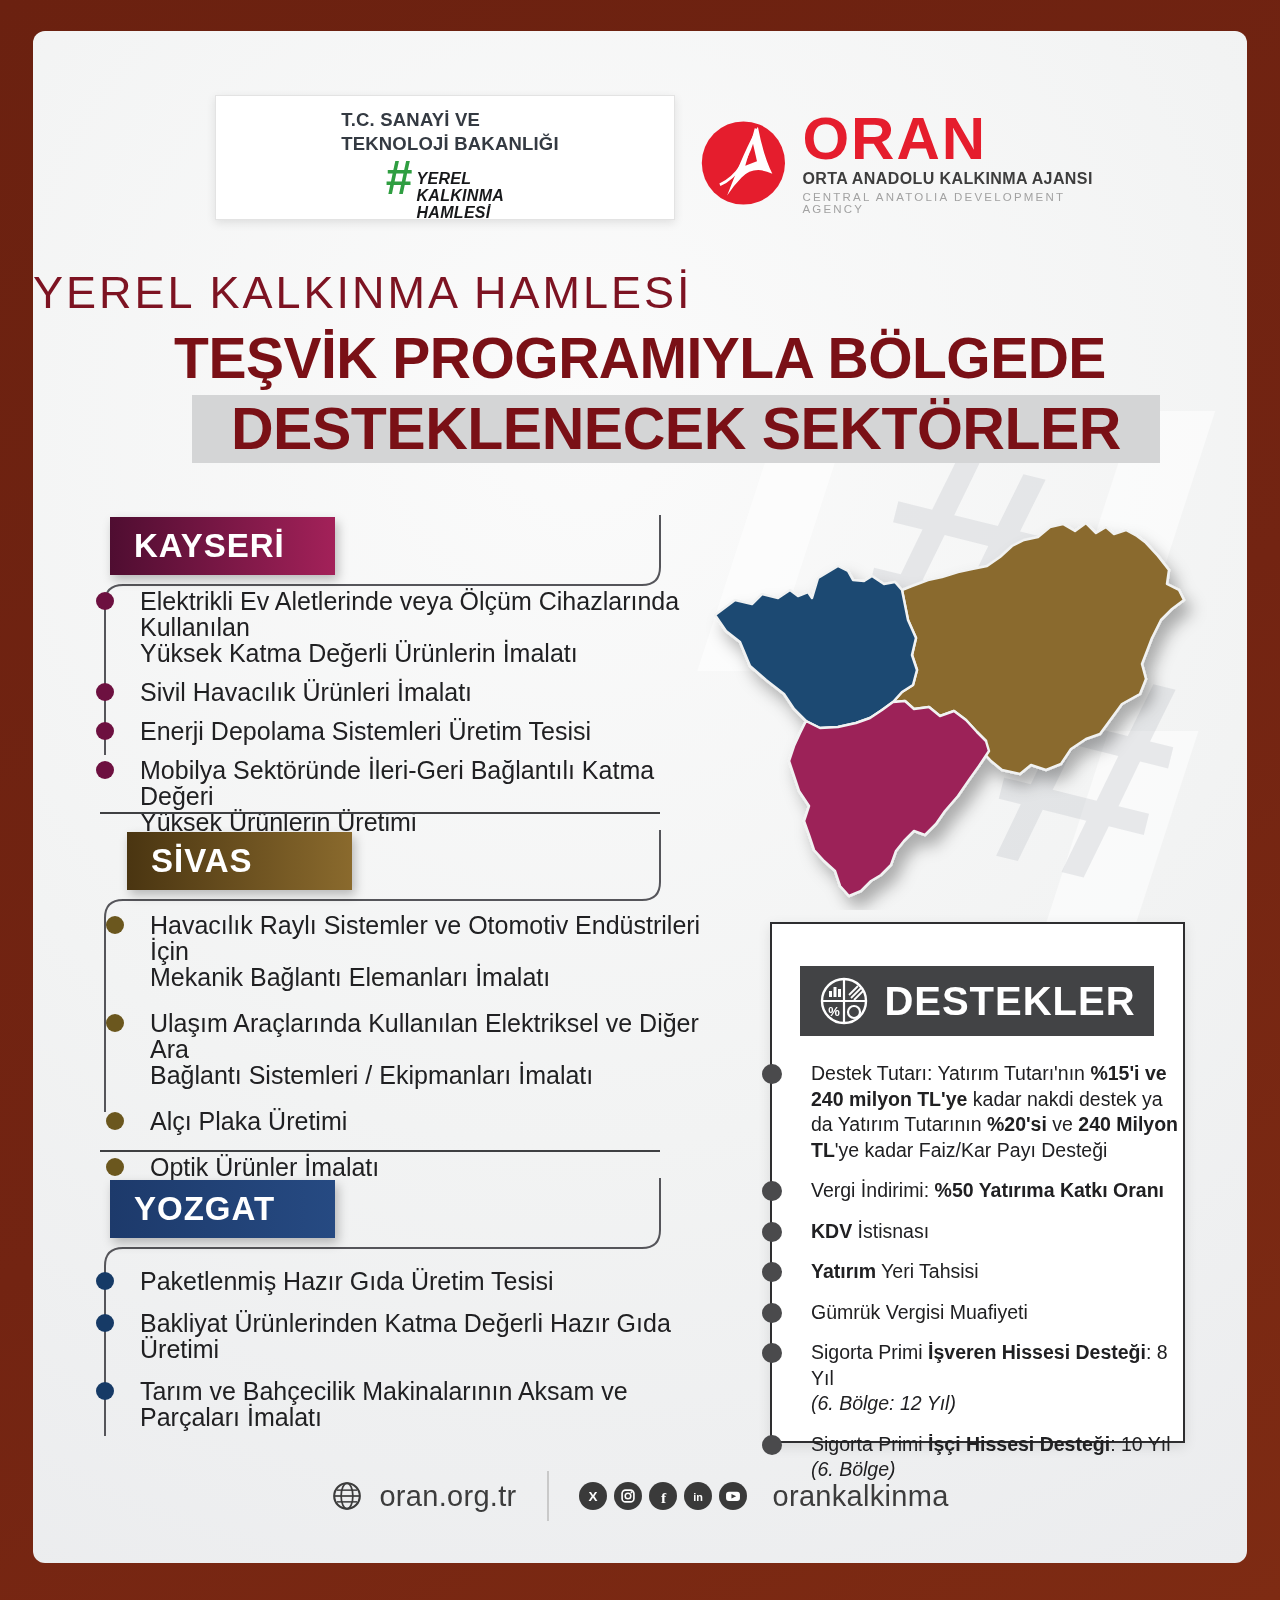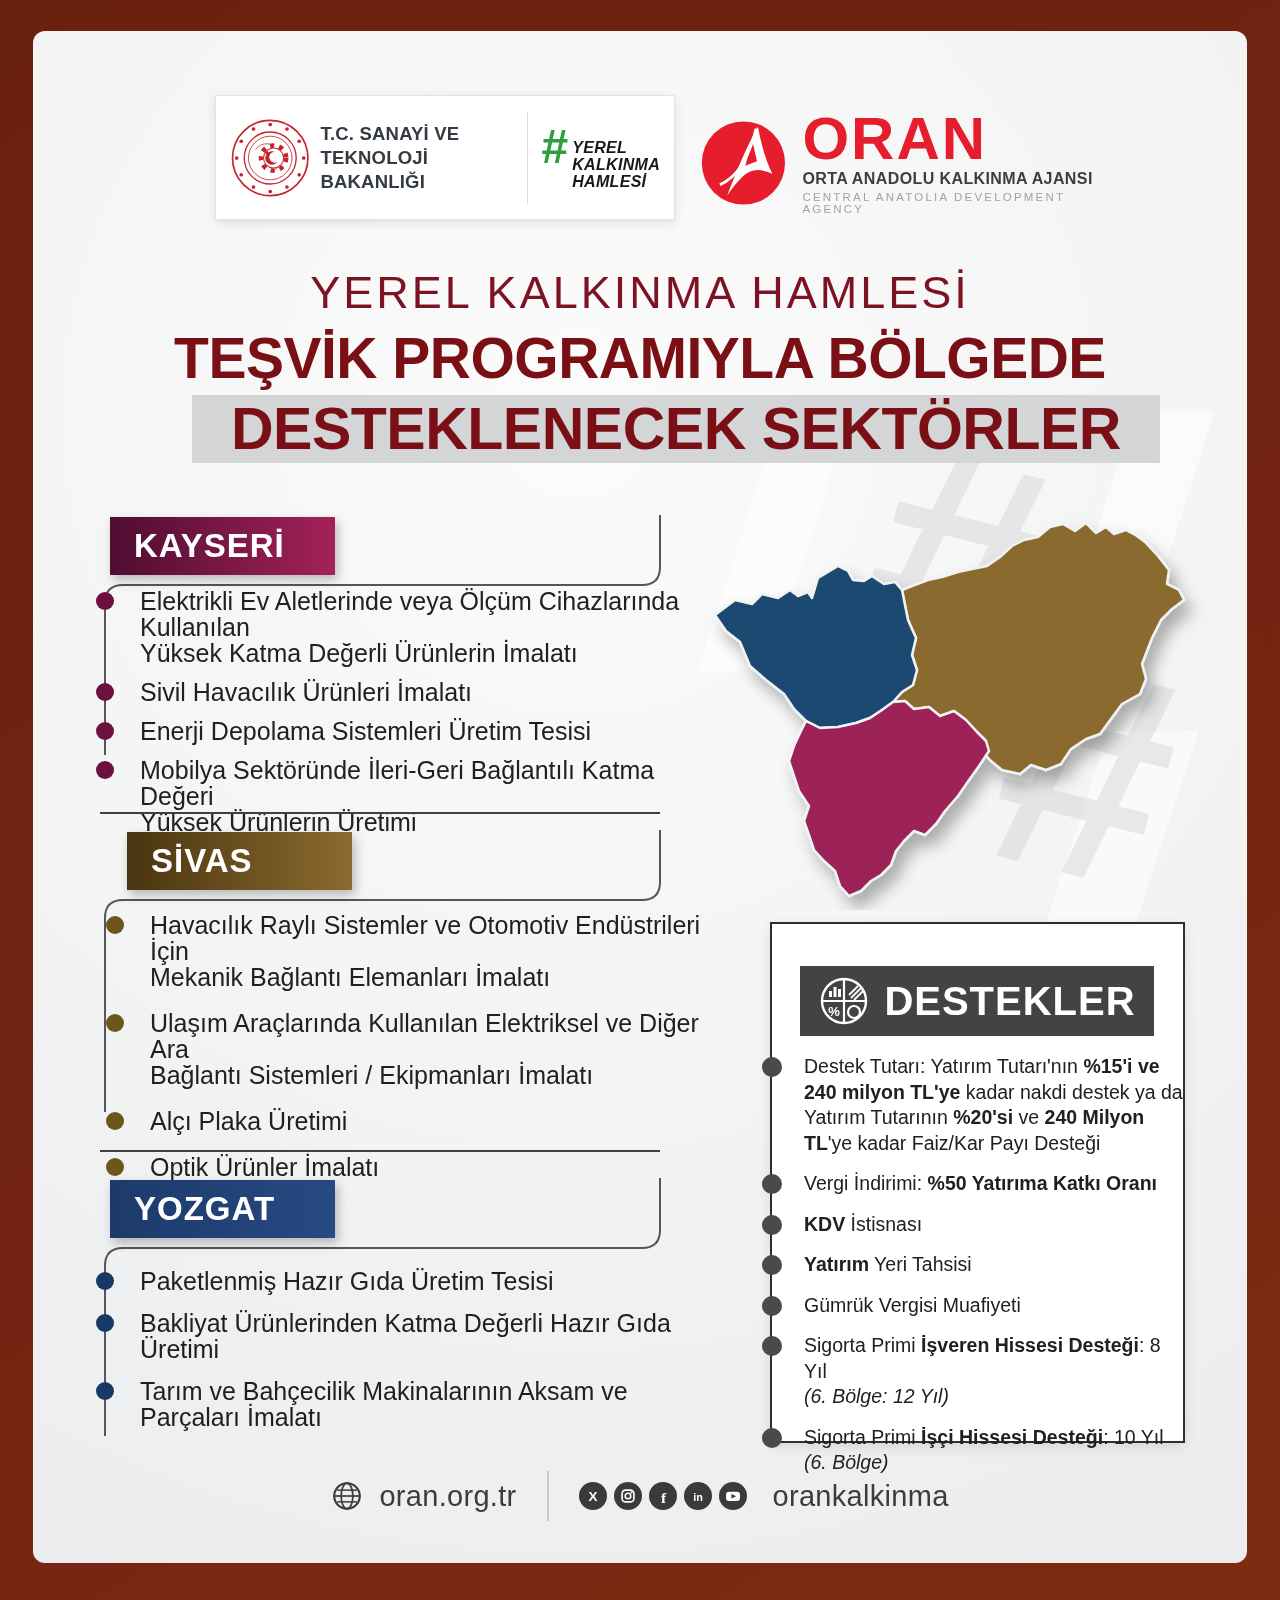--- a/index.html
+++ b/index.html
@@ -9,35 +9,35 @@
   .content{position:absolute;left:33px;top:31px;width:1214px;height:1532px;
     background:radial-gradient(circle at 45% 25%,#fbfbfb 0%,#f2f3f3 55%,#ebecee 100%);
     border-radius:12px;overflow:hidden;}
   .wm-hash{position:absolute;font-weight:bold;color:rgba(190,192,198,.30);
     transform:rotate(14deg);font-size:300px;line-height:1;user-select:none;}
   .wm-stripe{position:absolute;background:rgba(255,255,255,.55);transform:skewX(-18deg);}
 
   
   .logo-box{position:absolute;left:182px;top:64px;width:460px;height:125px;background:#fff;
     border:1px solid #e3e3e3;box-shadow:0 3px 9px rgba(0,0,0,.10);
-    display:flex;align-items:center;padding:12px 14px;box-sizing:border-box;}
+    display:flex;align-items:center;padding:12px 14px;box-sizing:border-box;flex-direction:column;}
   .ministry-text{margin-left:10px;font-weight:bold;color:#343a42;font-size:18.5px;line-height:24px;letter-spacing:.2px;}
   .logo-divider{width:1px;height:92px;background:#dcdcdc;margin:0 14px 0 16px;}
   .hashtag-logo{display:flex;align-items:flex-start;}
   .hashtag-sym{color:#2f9e41;font-size:48px;font-weight:bold;line-height:40px;margin-top:2px;}
   .hashtag-words{margin-left:4px;margin-top:14px;font-weight:bold;font-style:italic;
     color:#17181a;font-size:16px;line-height:17px;letter-spacing:.3px;}
   .oran-logo{position:absolute;left:667px;top:72px;width:400px;height:120px;display:flex;align-items:center;}
   .oran-col{margin-left:12px;}
   .oran-name{color:#e51d2d;font-weight:bold;font-size:60px;line-height:54px;letter-spacing:2px;}
   .oran-sub-tr{color:#3d3d3d;font-weight:bold;font-size:16px;letter-spacing:.4px;margin-top:4px;}
   .oran-sub-en{color:#a2a2a2;font-size:11.5px;letter-spacing:2.2px;margin-top:3px;}
 
   
-  .title1{position:absolute;left:0;top:236px;width:100%;text-align:center;
+  .title1{position:absolute;left:0;top:236px;width:100%;text-align:left;
     color:#7d1322;font-size:45px;letter-spacing:3px;font-weight:normal;}
   .title2{position:absolute;left:0;top:294px;width:100%;text-align:center;
     color:#7a1016;font-size:57px;font-weight:bold;letter-spacing:-.5px;}
   .title3-band{position:absolute;left:159px;top:364px;width:968px;height:68px;
     background:#d4d5d6;display:flex;align-items:flex-end;justify-content:center;}
   .title3{color:#7a1016;font-size:59px;font-weight:bold;letter-spacing:-.5px;}
 
   
   .section-header{position:absolute;width:225px;height:58px;color:#fff;font-weight:bold;
     font-size:33px;letter-spacing:1px;display:flex;align-items:center;padding-left:24px;
@@ -52,21 +52,21 @@
   .divider{position:absolute;left:67px;width:560px;height:2px;background:#3f4042;}
 
   
   .supports-box{position:absolute;left:737px;top:891px;width:415px;height:521px;background:#fff;
     border:2px solid #2e2e30;box-sizing:border-box;box-shadow:0 4px 12px rgba(0,0,0,.10);}
   .supports-header{position:absolute;left:28px;top:42px;width:354px;height:70px;background:#424345;
     display:flex;align-items:center;justify-content:center;gap:14px;}
   .supports-title{color:#fff;font-size:40px;font-weight:bold;letter-spacing:1px;}
   .supports-list{position:absolute;left:0;top:130px;width:382px;margin:0;padding:0 0 0 32px;list-style:none;}
   .supports-list li{position:relative;margin:0 0 15px 0;}
-  .supports-list li p{margin:0;font-size:19.5px;line-height:25.5px;color:#202022;}
+  .supports-list li p{margin:7px;font-size:19.5px;line-height:25.5px;color:#202022;}
   .supports-list li .dot{position:absolute;left:-42px;top:3px;width:20px;height:20px;border-radius:50%;
     background:var(--dot,#4a4a4c);}
 
   
   .footer{position:absolute;left:0;top:1430px;width:100%;height:70px;
     display:flex;align-items:center;justify-content:center;gap:16px;color:#3c3c3c;}
   .footer .site{font-size:29px;letter-spacing:.3px;}
   .footer .vdiv{width:2px;height:50px;background:#c9c9c9;margin:0 14px;}
   .social-row{display:flex;align-items:center;gap:7px;}
   .footer .handle{font-size:29px;margin-left:10px;letter-spacing:.3px;}

